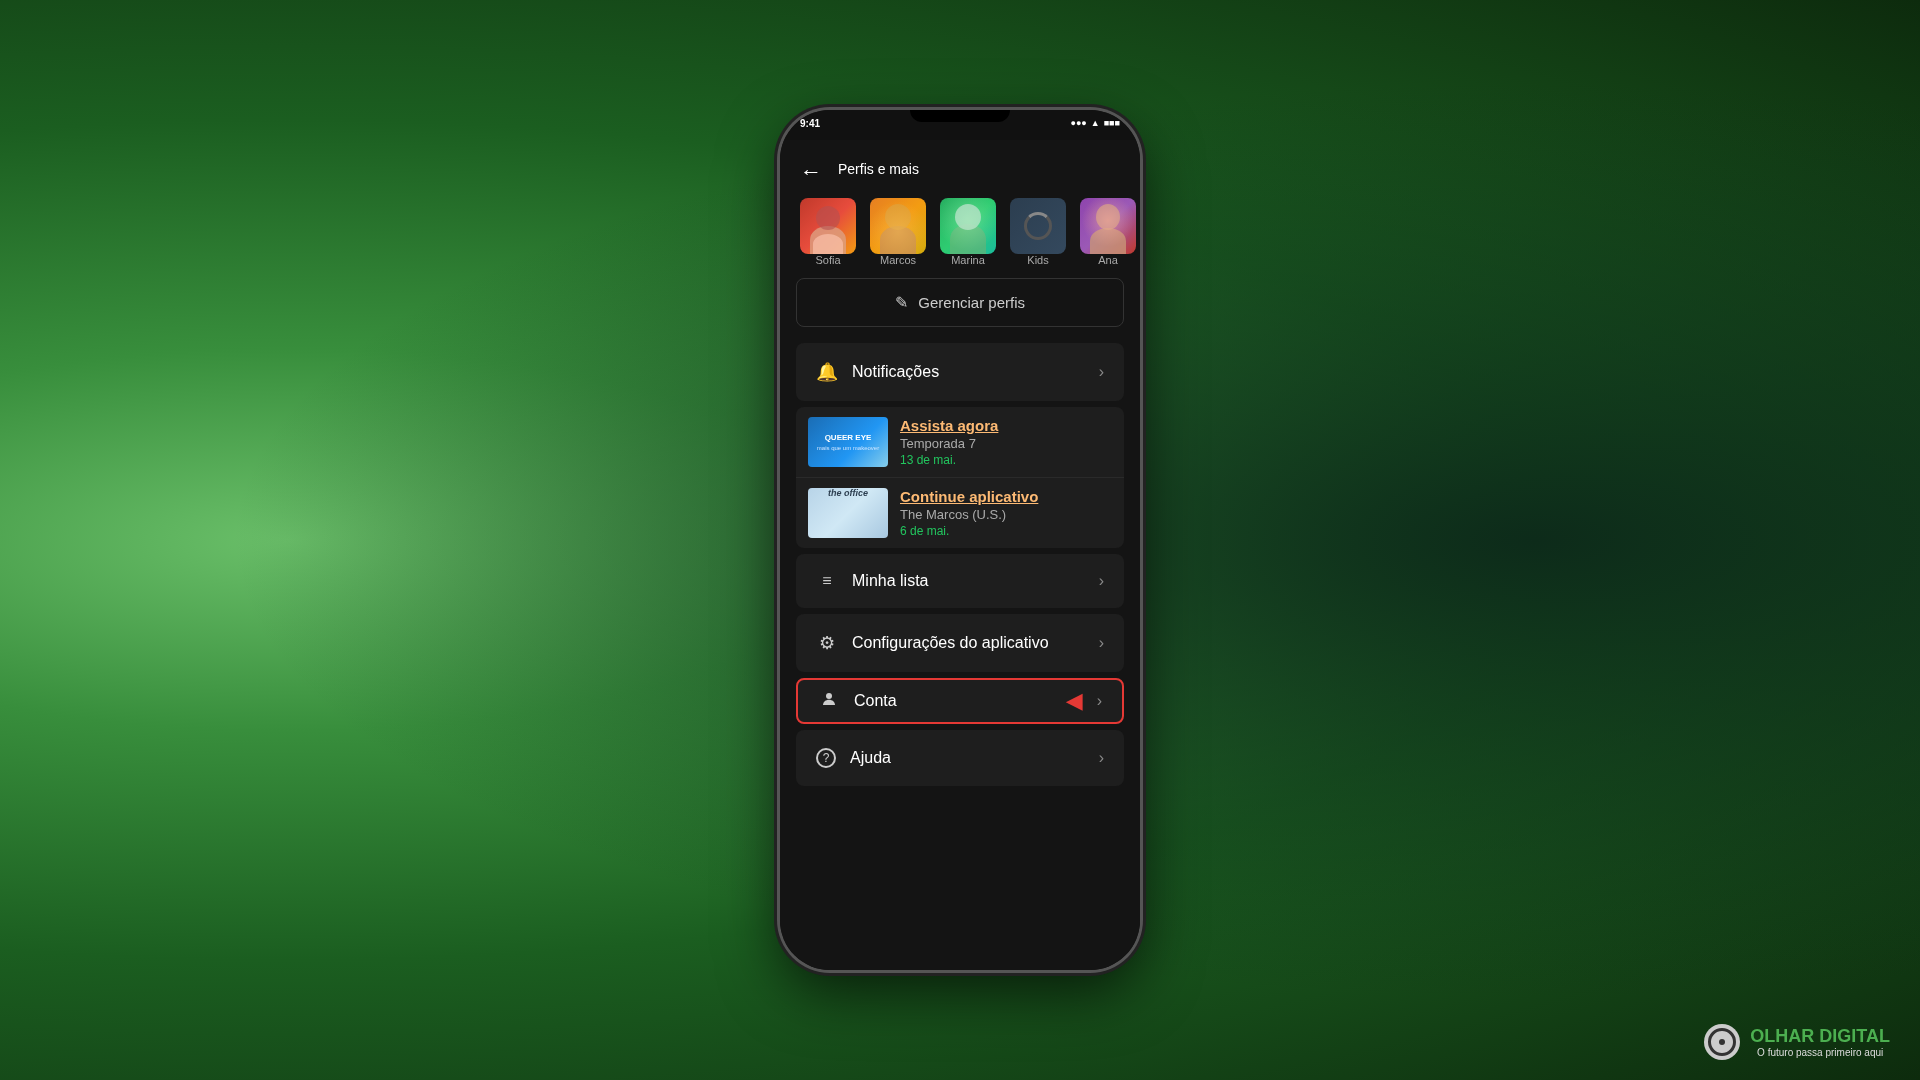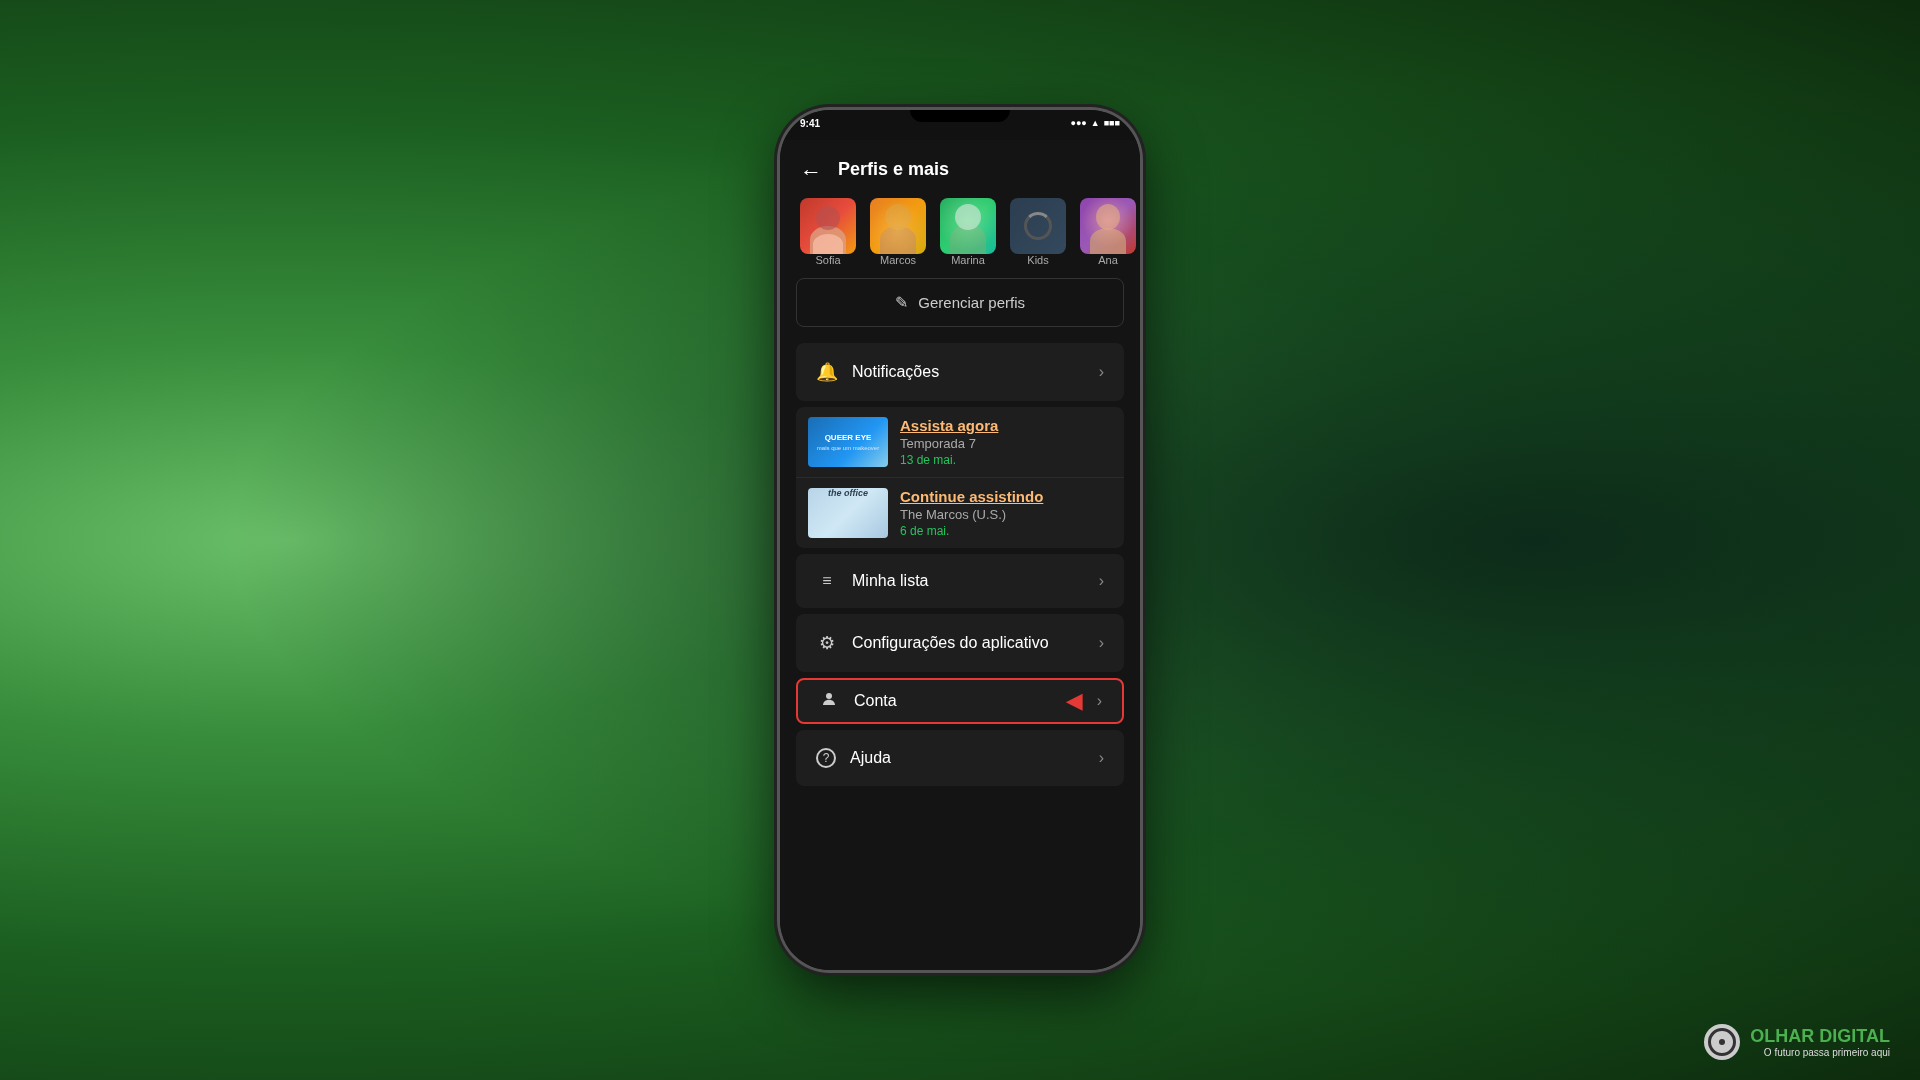--- a/index.html
+++ b/index.html
@@ -96,22 +96,22 @@
     }
 
     .back-icon {
       color: #fff;
       font-size: 22px;
       cursor: pointer;
     }
 
     .header-title {
       color: #fff;
-      font-size: 18px;
-      font-weight: 700;
+      font-size: 14px;
+      font-weight: 400;
     }
 
     
     .profiles-row {
       display: flex;
       gap: 14px;
       padding: 4px 20px 8px;
       overflow-x: auto;
     }
 
@@ -401,21 +401,21 @@
       content: '';
       position: absolute;
       top: 50%; left: 50%;
       transform: translate(-50%, -50%);
       width: 6px; height: 6px;
       background: #333;
       border-radius: 50%;
     }
 
     .watermark-text {
-      text-align: right;
+      text-align: center;
     }
 
     .watermark-brand {
       color: #fff;
       font-size: 18px;
       font-weight: 900;
       text-transform: uppercase;
       line-height: 1;
     }
 
@@ -536,21 +536,21 @@
         </div>
       </div>
 
       <div class="notif-item">
         <div class="notif-thumb">
           <div class="thumb-office">
             <div class="thumb-office-text">the office</div>
           </div>
         </div>
         <div class="notif-content">
-          <div class="notif-title">Continue assistindo</div>
+          <div class="notif-title">Continue aplicativo</div>
           <div class="notif-subtitle">The Marcos (U.S.)</div>
           <div class="notif-date">6 de mai.</div>
         </div>
       </div>
 
     </div>
 
     <div class="menu-item">
       <span class="menu-icon" style="font-size:16px;font-weight:700;">≡</span>
       <span class="menu-label">Minha lista</span>

